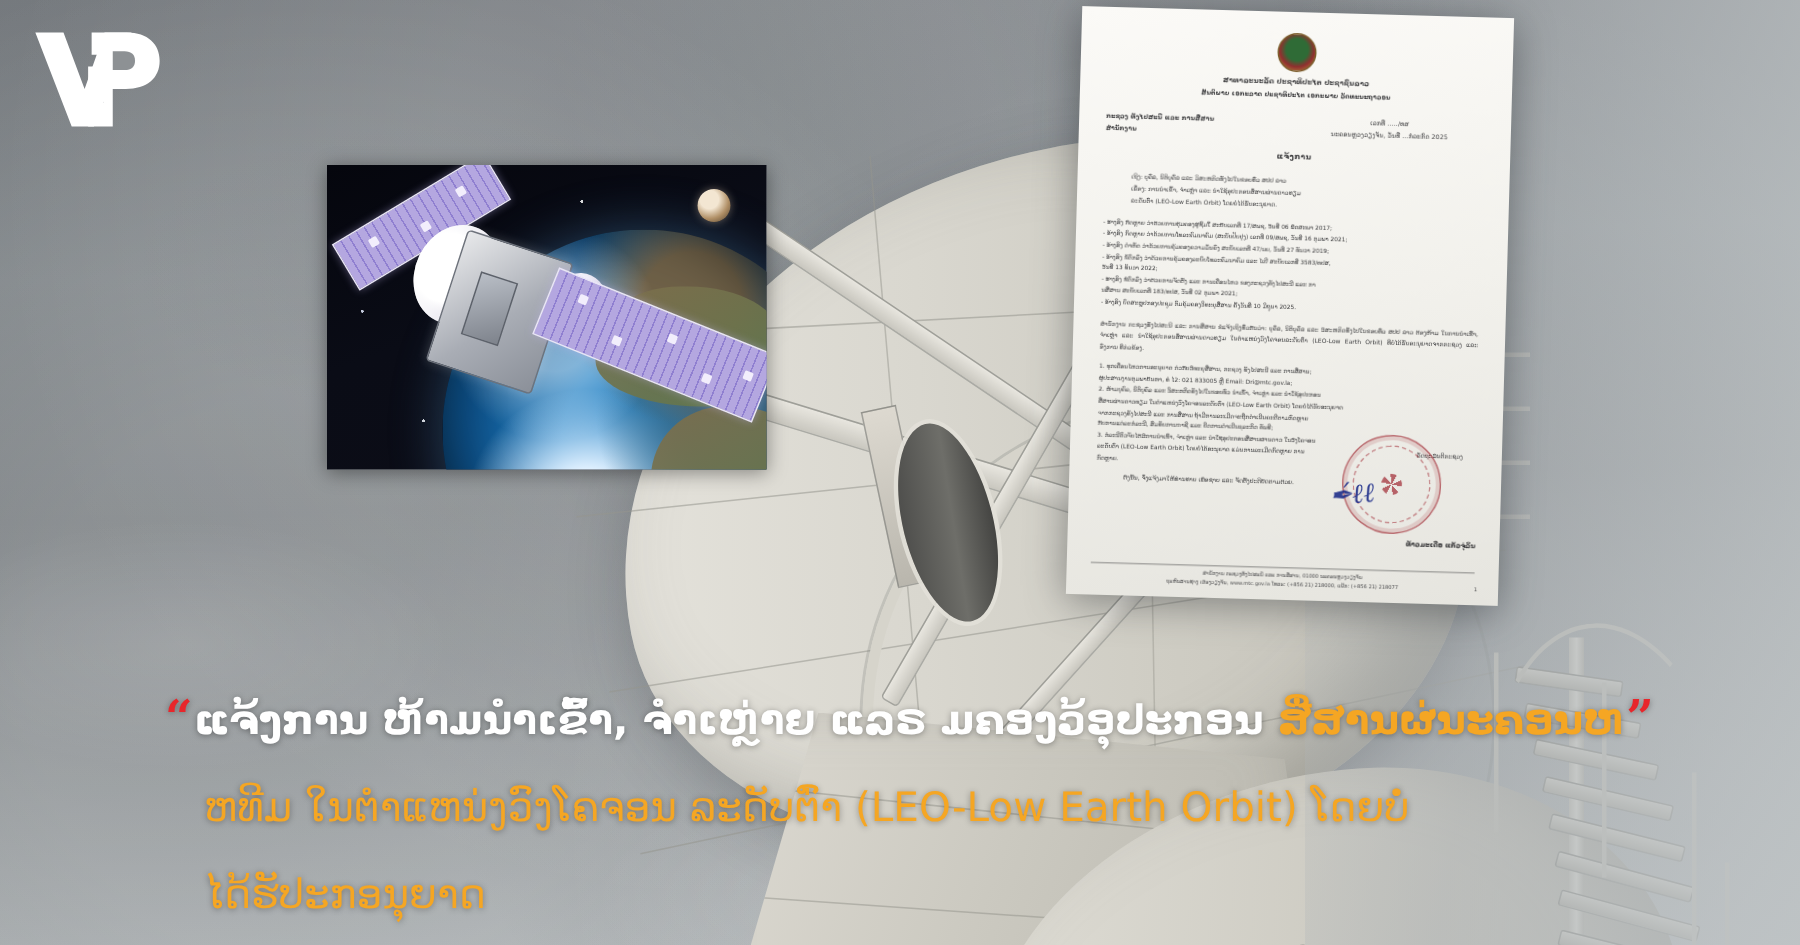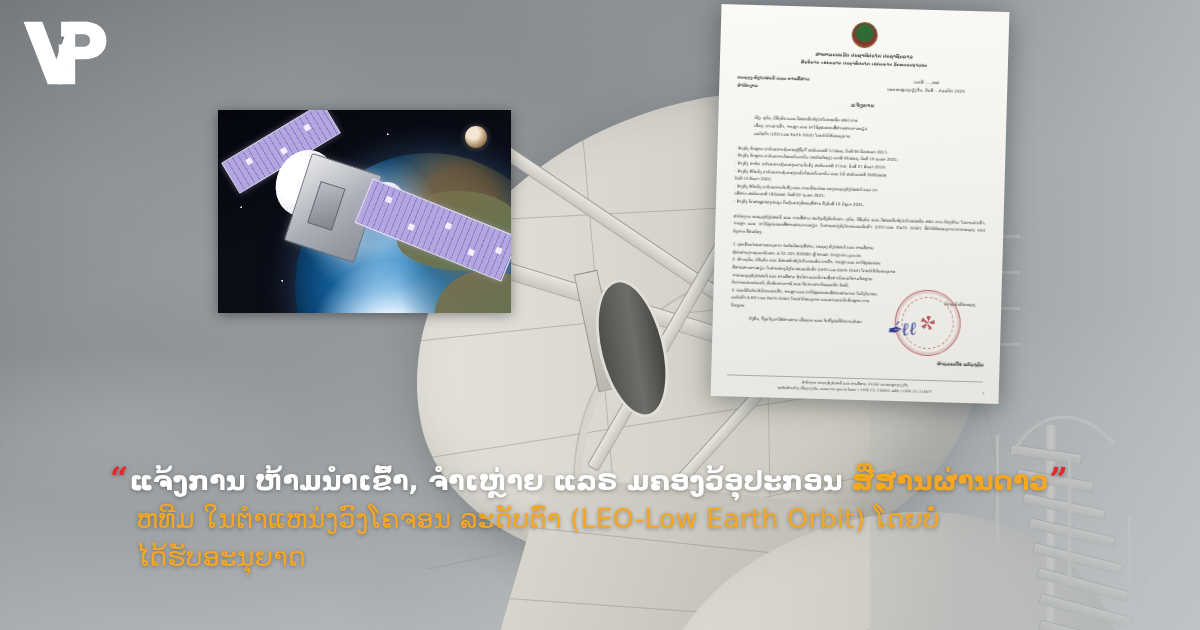--- a/index.html
+++ b/index.html
@@ -294,21 +294,21 @@
     position:absolute; left:110px; top:462px; width:1010px;
   }
   .cap-line{
     font-family:"DejaVu Sans","Liberation Sans",sans-serif;
     font-size:27px; line-height:38px; font-weight:bold;
     text-shadow:0 1px 4px rgba(0,0,0,.35);
     white-space:nowrap;
   }
   .cap-line.l1{ color:#ffffff; }
   .cap-line.l2, .cap-line.l3{
-    color:#f5a623; font-weight:normal; padding-left:26px;
+    color:#f5a623; font-weight:normal; padding-left:26px;margin-top:20px;
   }
   .cap-orange{ color:#f5a623; }
   .quote-open, .quote-close{
     color:#e8262b; font-weight:bold; font-size:32px;
     font-family:"DejaVu Serif","Liberation Serif",serif;
     line-height:1;
   }
   .quote-open{ margin-right:1px; }
   .quote-close{ margin-left:1px; }
 </style>
@@ -473,19 +473,19 @@
     <svg class="logo-mark" viewBox="0 0 110 84">
       <path d="M2 2 H26 L44 50 L61 2 H84 L52 82 H33 Z" fill="#ffffff"></path>
       <path d="M50 2 H80 C98 2 108 12 108 26 C108 41 97 50 79 50 H68 V82 H47 V62 H60 V50 H47 V31 H60 V21 H50 Z" fill="#ffffff"></path>
       <path d="M68 18 H78 C84 18 87 21 87 26 C87 31 84 34 78 34 H68 Z" fill="#8d9194"></path>
     </svg>
   </div>
 
   <div class="caption">
     <div class="cap-line l1">
       <span class="quote-open">“</span><span>ແຈ້ງການ ຫ້າມນຳເຂົ້າ, ຈຳເຫຼ່າຍ ແລຣ ມຄອງວ້ອຸປະກອນ</span>
-      <span class="cap-orange">ສື່ສານຜ່ານດາວ</span><span class="quote-close">”</span>
+      <span class="cap-orange">ສື່ສານຜ່ນະຄອນຫ</span><span class="quote-close">”</span>
     </div>
     <div class="cap-line l2">ຫທີມ ໃນຕຳແຫນ່ງວົງໂຄຈອນ ລະດັບຕົ່າ (LEO-Low Earth Orbit) ໂດຍບໍ່</div>
-    <div class="cap-line l3">ໄດ້ຮັບອະນຸຍາດ</div>
+    <div class="cap-line l3">ໄດ້ຮັປະກອນຸຍາດ</div>
   </div>
 
 </div>
 
 </body></html>

